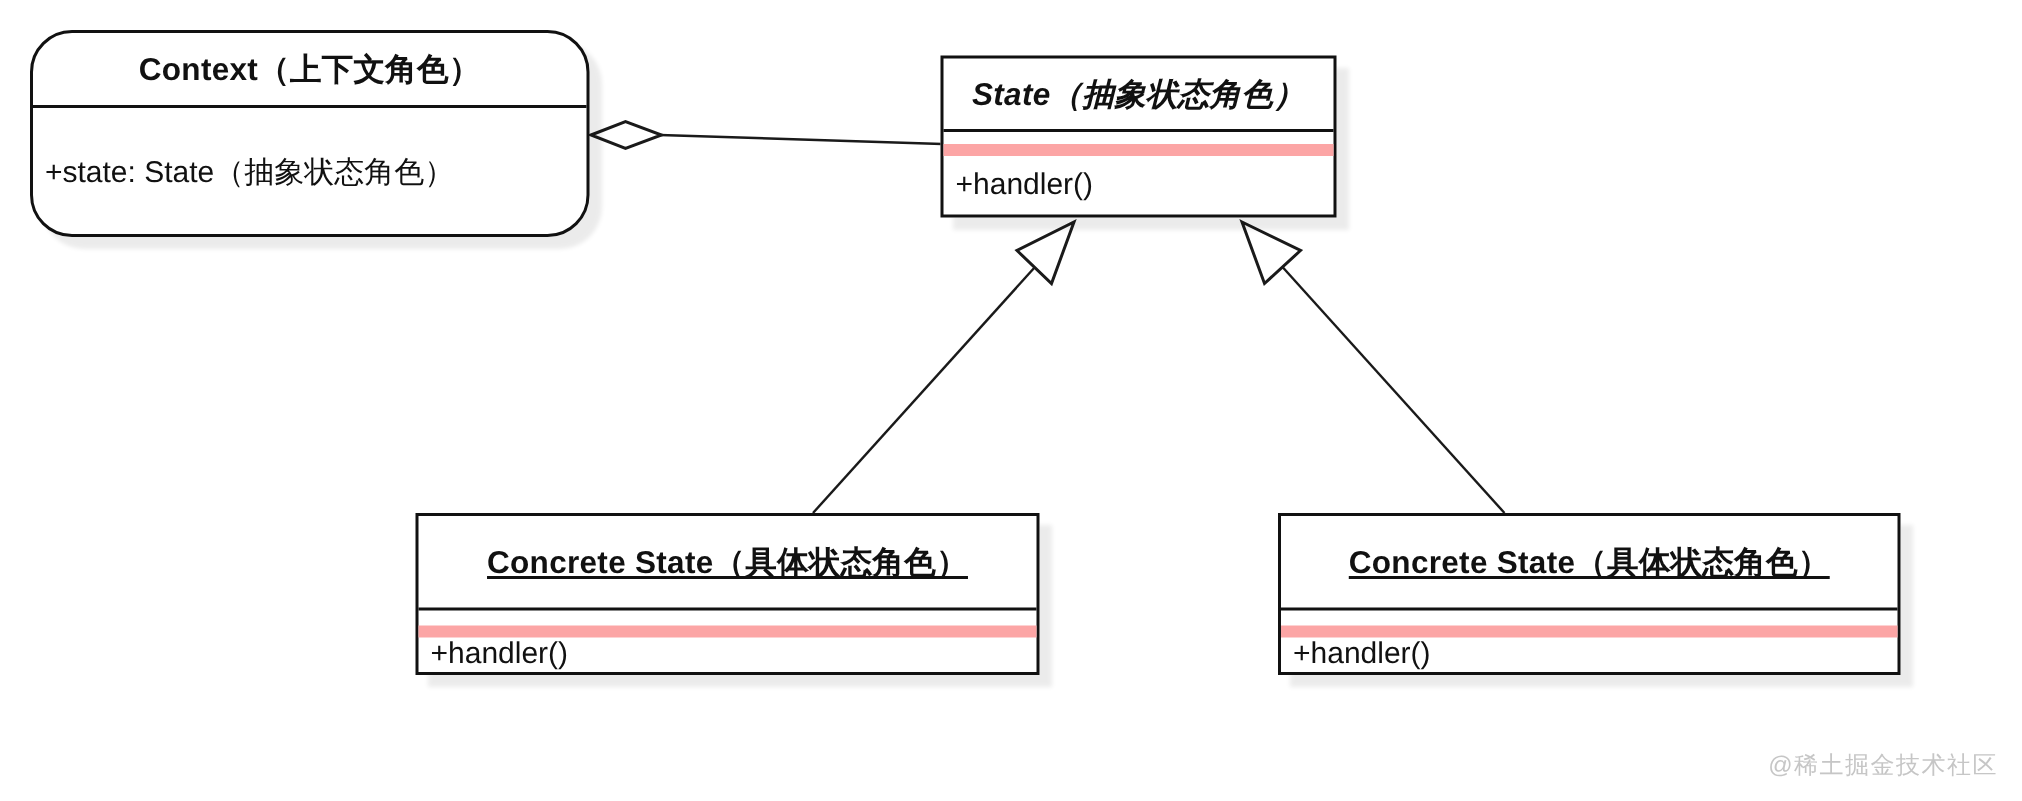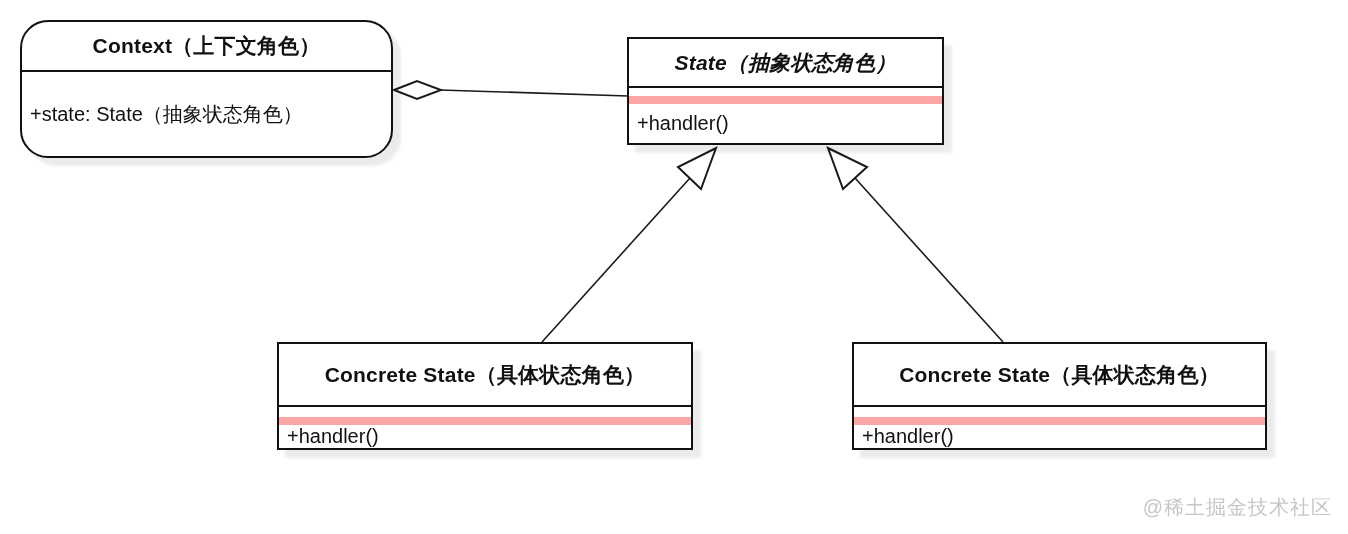--- a/index.html
+++ b/index.html
@@ -56,34 +56,34 @@
   }
   .class-section:last-child {
     border-bottom: none;
     flex: 1;
   }
   
   #box-context        { left: 20px;  top: 20px;  width: 373px; height: 138px; border-radius: 28px; }
   #box-context .class-title   { height: 50px; }
   #box-context .row-attr      { height: 45px; }
 
-  #box-state          { left: 627px; top: 37px;  width: 317px; height: 108px; }
+  #box-state          { left: 627px; top: 37px;  width: 264px; height: 108px; }
   #box-state .class-title     { height: 49px; }
   #box-state .row-empty       { height: 16px; }
 
   #box-concrete-left  { left: 277px; top: 342px; width: 416px; height: 108px; }
   #box-concrete-right { left: 852px; top: 342px; width: 415px; height: 108px; }
-  .concrete .class-title      { height: 64px; }
+  .concrete .class-title      { height: 64px; text-decoration: underline; }
   .concrete .row-empty        { height: 18px; }
 
   .watermark {
     position: absolute;
     right: 16px;
     bottom: 13px;
-    font-size: 20px;
+    font-size: 16px;
     color: #c6c6c6;
     letter-spacing: 1px;
   }
 </style>
 </head>
 <body>
 
 <div class="canvas">
 
   <svg class="edges" viewBox="0 0 1348 534" xmlns="http://www.w3.org/2000/svg">

